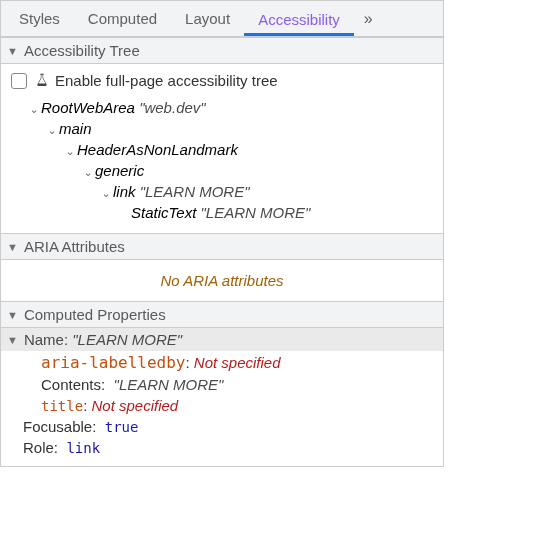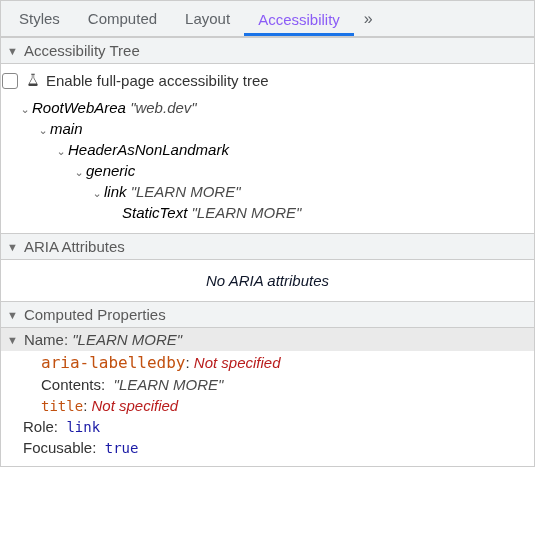--- a/index.html
+++ b/index.html
@@ -4,21 +4,21 @@
 <style>
   * { box-sizing: border-box; }
   html, body {
     margin: 0; padding: 0;
     font-family: -apple-system, BlinkMacSystemFont, "Segoe UI", Helvetica, Arial, sans-serif;
     font-size: 15px;
     color: #333;
     background: #fff;
     width: 535px;
   }
-  .panel { width: 535px; border: 1px solid #ccc; }
+  .panel { width: 444px; border: 1px solid #ccc; }
   
   .tabs {
     display: flex;
     align-items: center;
     height: 36px;
     background: #f1f3f4;
     border-bottom: 1px solid #ccc;
     padding: 0 4px;
   }
   .tab {
@@ -48,21 +48,21 @@
     font-size: 15px;
   }
   .section-header:first-of-type { border-top: none; }
   .disclosure {
     display:inline-block;
     margin-right: 6px;
     color: #6e6e6e;
     font-size: 11px;
   }
   
-  .tree-area { padding: 6px 10px 10px 1px; }
+  .tree-area { padding: 6px 10px 10px 10px; }
   .checkbox-row {
     display: flex; align-items: center;
     padding: 2px 0 8px 0;
   }
   .checkbox {
     width: 16px; height: 16px;
     border: 1.5px solid #888;
     border-radius: 3px;
     margin-right: 8px;
     background: #fff;
@@ -75,21 +75,21 @@
   .ind1 { padding-left: 16px; }
   .ind2 { padding-left: 34px; }
   .ind3 { padding-left: 52px; }
   .ind4 { padding-left: 70px; }
   .ind5 { padding-left: 88px; }
   .ind6 { padding-left: 120px; }
   
   .empty-msg {
     text-align: center;
     padding: 12px 0;
-    color: #0f172a;
+    color: #a16207;
     font-style: italic;
     border-bottom: none;
   }
   
   .computed-area { padding: 0 0 8px 0; }
   .name-row {
     background: #eaeaea;
     padding: 3px 8px 3px 6px;
     display: flex; align-items: center;
     color: #4a4a4a;
@@ -191,22 +191,22 @@
     </div>
     <div class="prop-line">
       <span>Contents:</span>&nbsp;
       <span class="contents-val">"LEARN MORE"</span>
     </div>
     <div class="prop-line">
       <span class="prop-key-title">title</span><span>: </span>
       <span class="not-spec">Not specified</span>
     </div>
     <div class="rf-line">
+      <span>Focusable:</span>&nbsp;
+      <span class="code-val">true</span>
+    </div>
+    <div class="rf-line">
       <span>Role:</span>&nbsp;
       <span class="code-val">link</span>
     </div>
-    <div class="rf-line">
-      <span>Focusable:</span>&nbsp;
-      <span class="code-val">true</span>
-    </div>
   </div>
 
 </div>
 
 </body></html>

